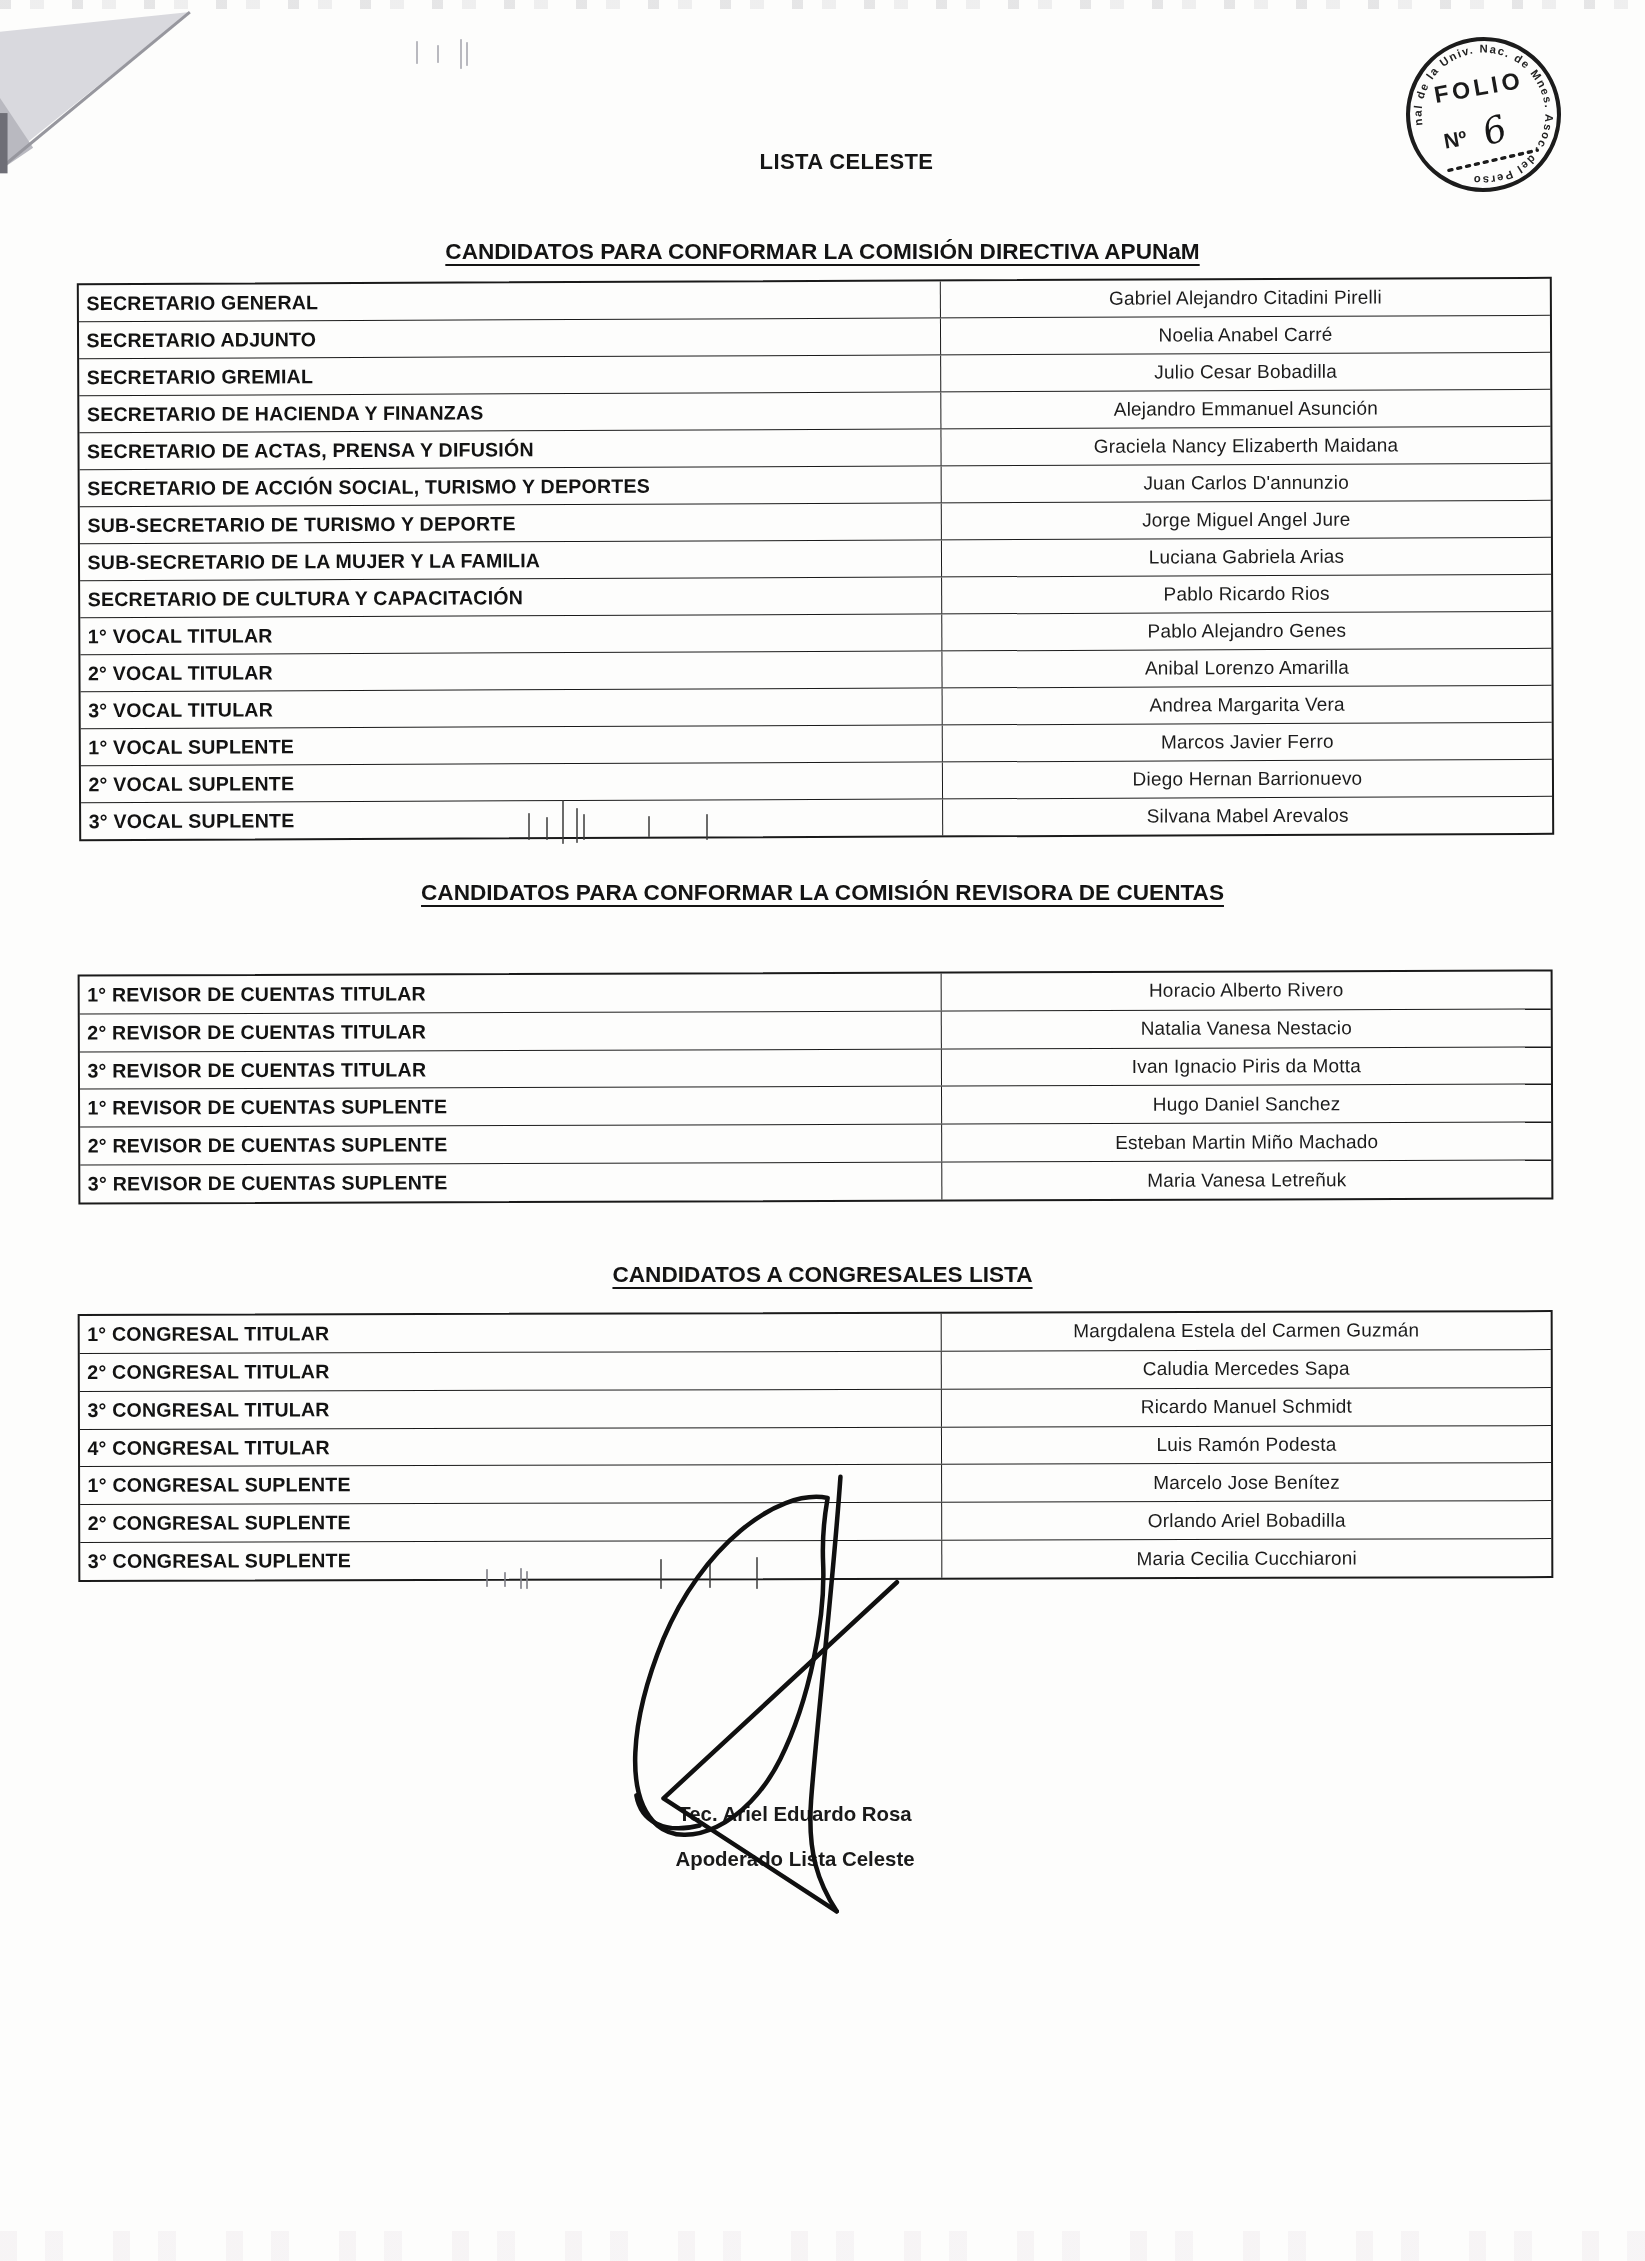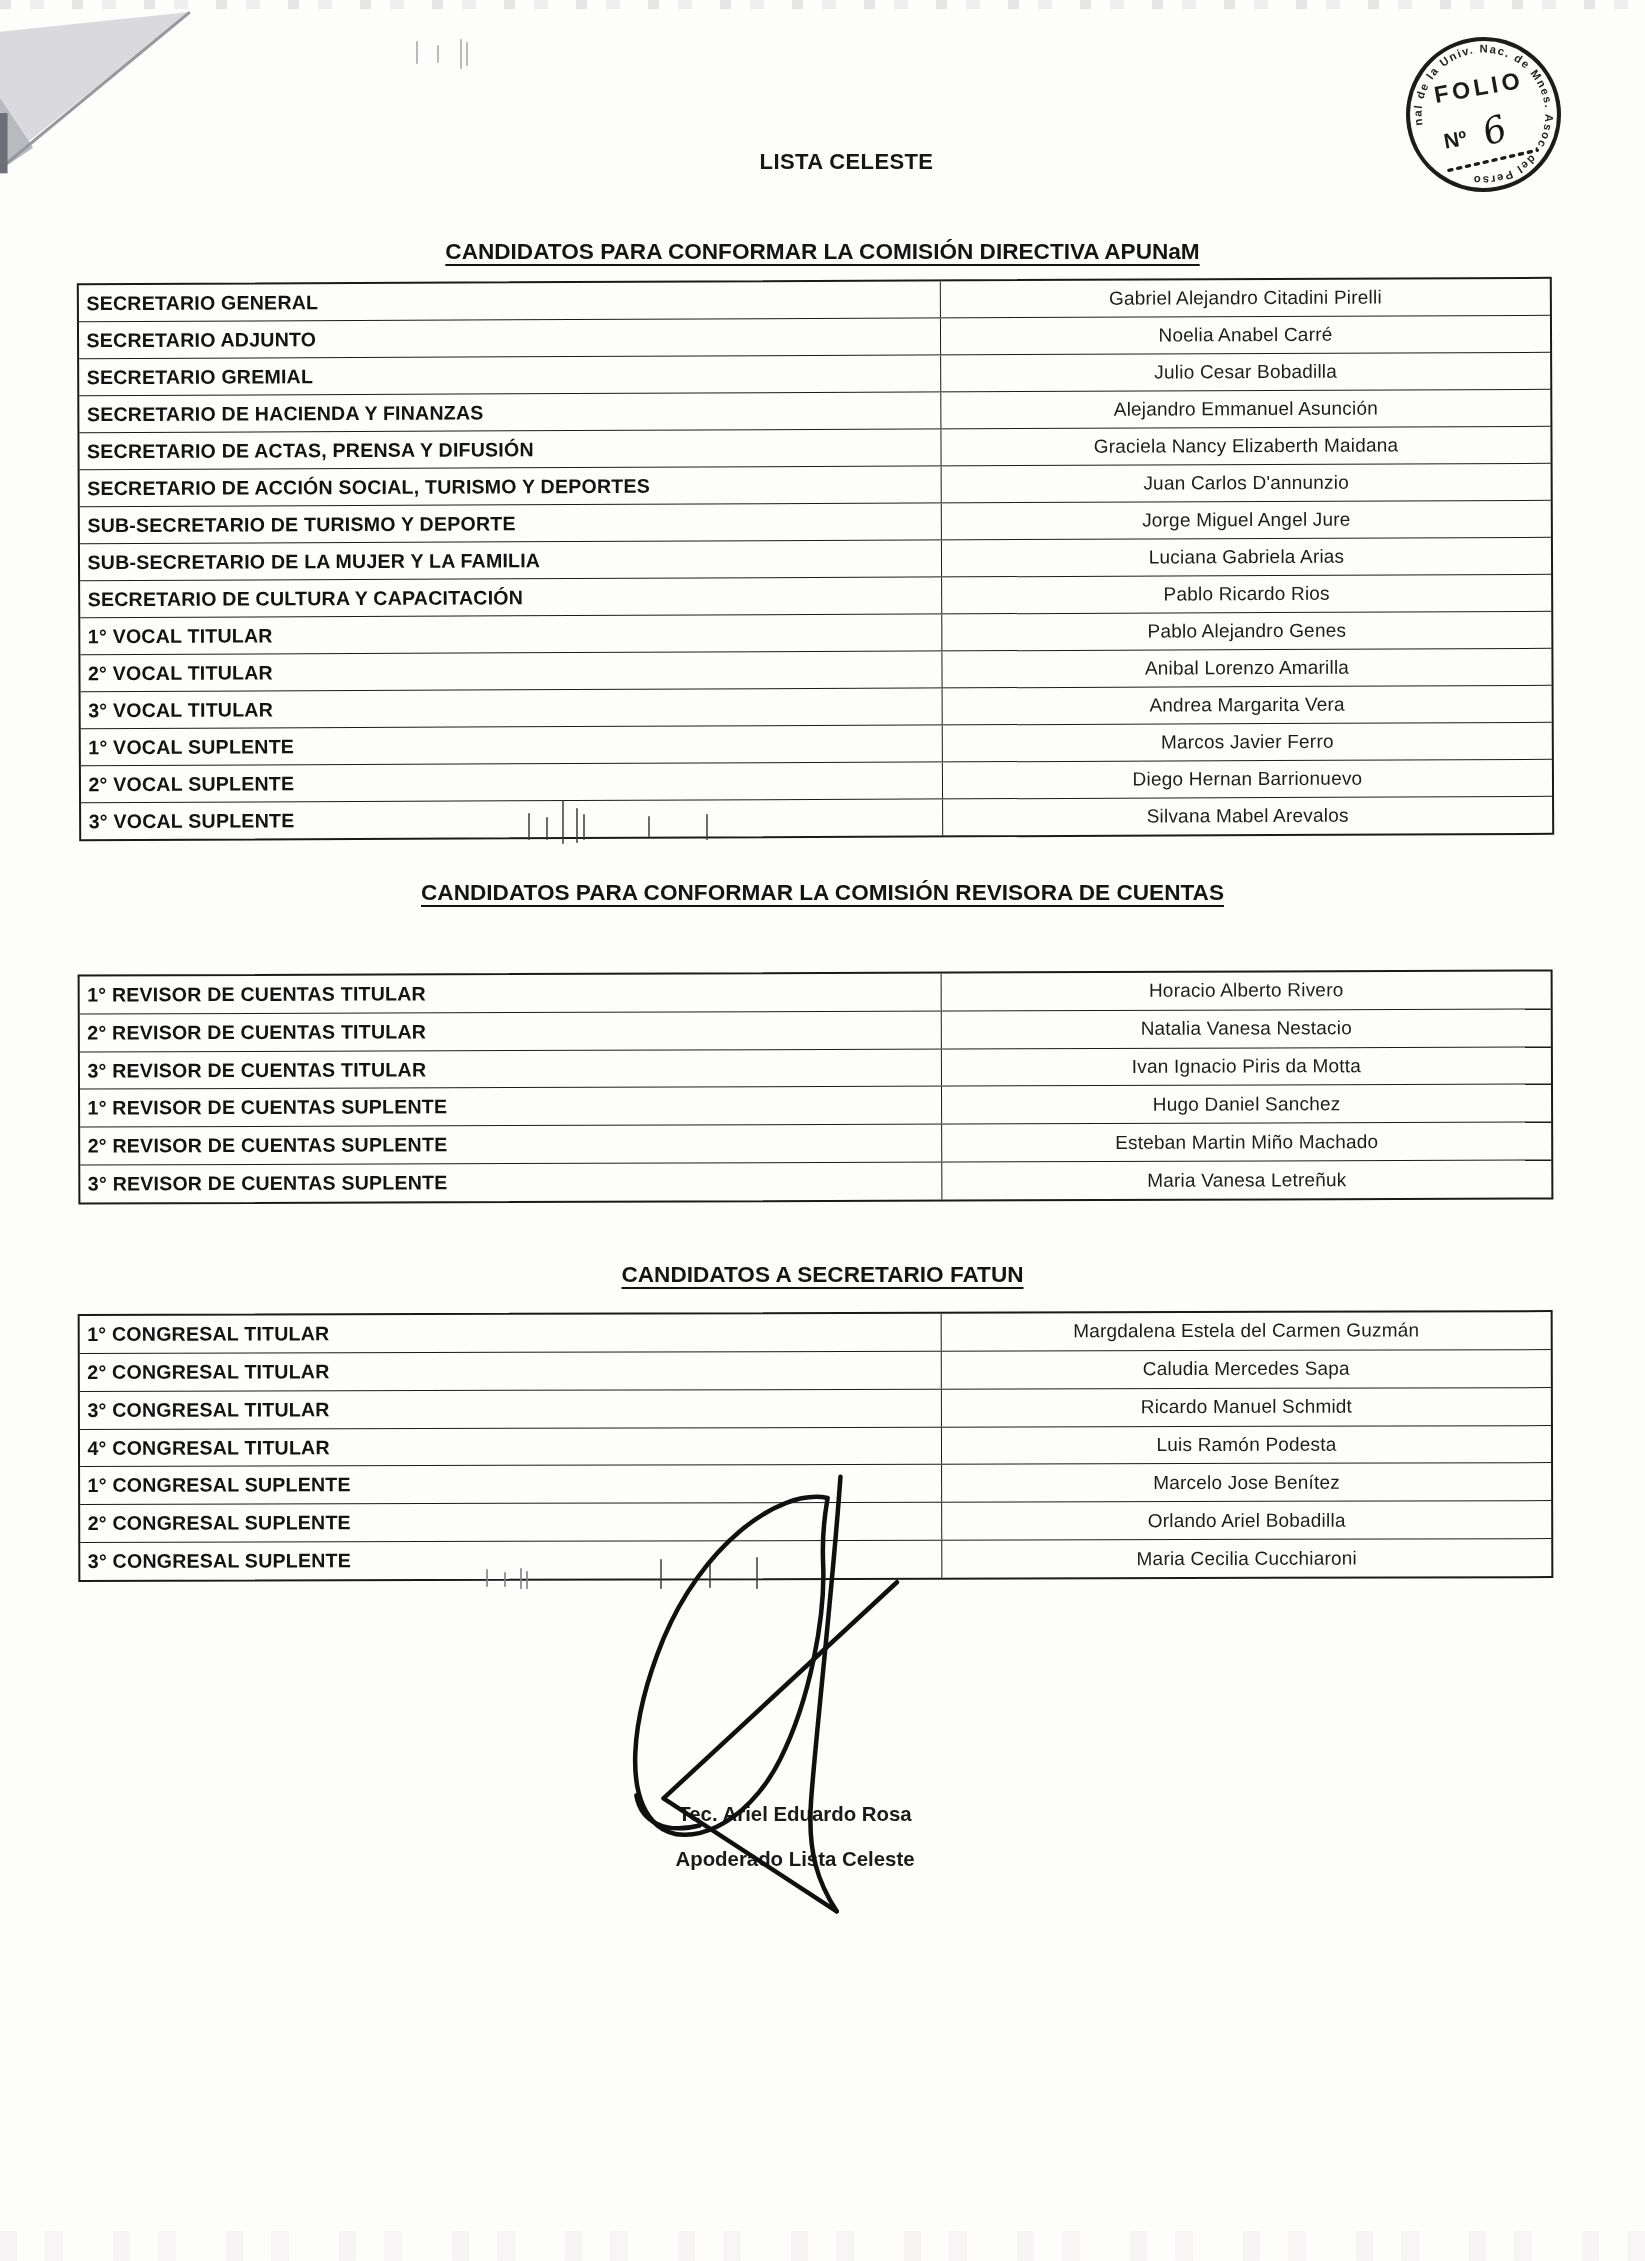--- a/index.html
+++ b/index.html
@@ -193,21 +193,21 @@
       <div class="trow">
         <div class="cell-pos">2° REVISOR DE CUENTAS SUPLENTE</div>
         <div class="cell-name">Esteban Martin Miño Machado</div>
       </div>
       <div class="trow">
         <div class="cell-pos">3° REVISOR DE CUENTAS SUPLENTE</div>
         <div class="cell-name">Maria Vanesa Letreñuk</div>
       </div>
     </div>
 
-  <div class="heading h3">CANDIDATOS A SECRETARIO FATUN</div>
+  <div class="heading h3">CANDIDATOS A CONGRESALES LISTA</div>
   <div class="table t3">
       <div class="trow">
         <div class="cell-pos">1° CONGRESAL TITULAR</div>
         <div class="cell-name">Margdalena Estela del Carmen Guzmán</div>
       </div>
       <div class="trow">
         <div class="cell-pos">2° CONGRESAL TITULAR</div>
         <div class="cell-name">Caludia Mercedes Sapa</div>
       </div>
       <div class="trow">

